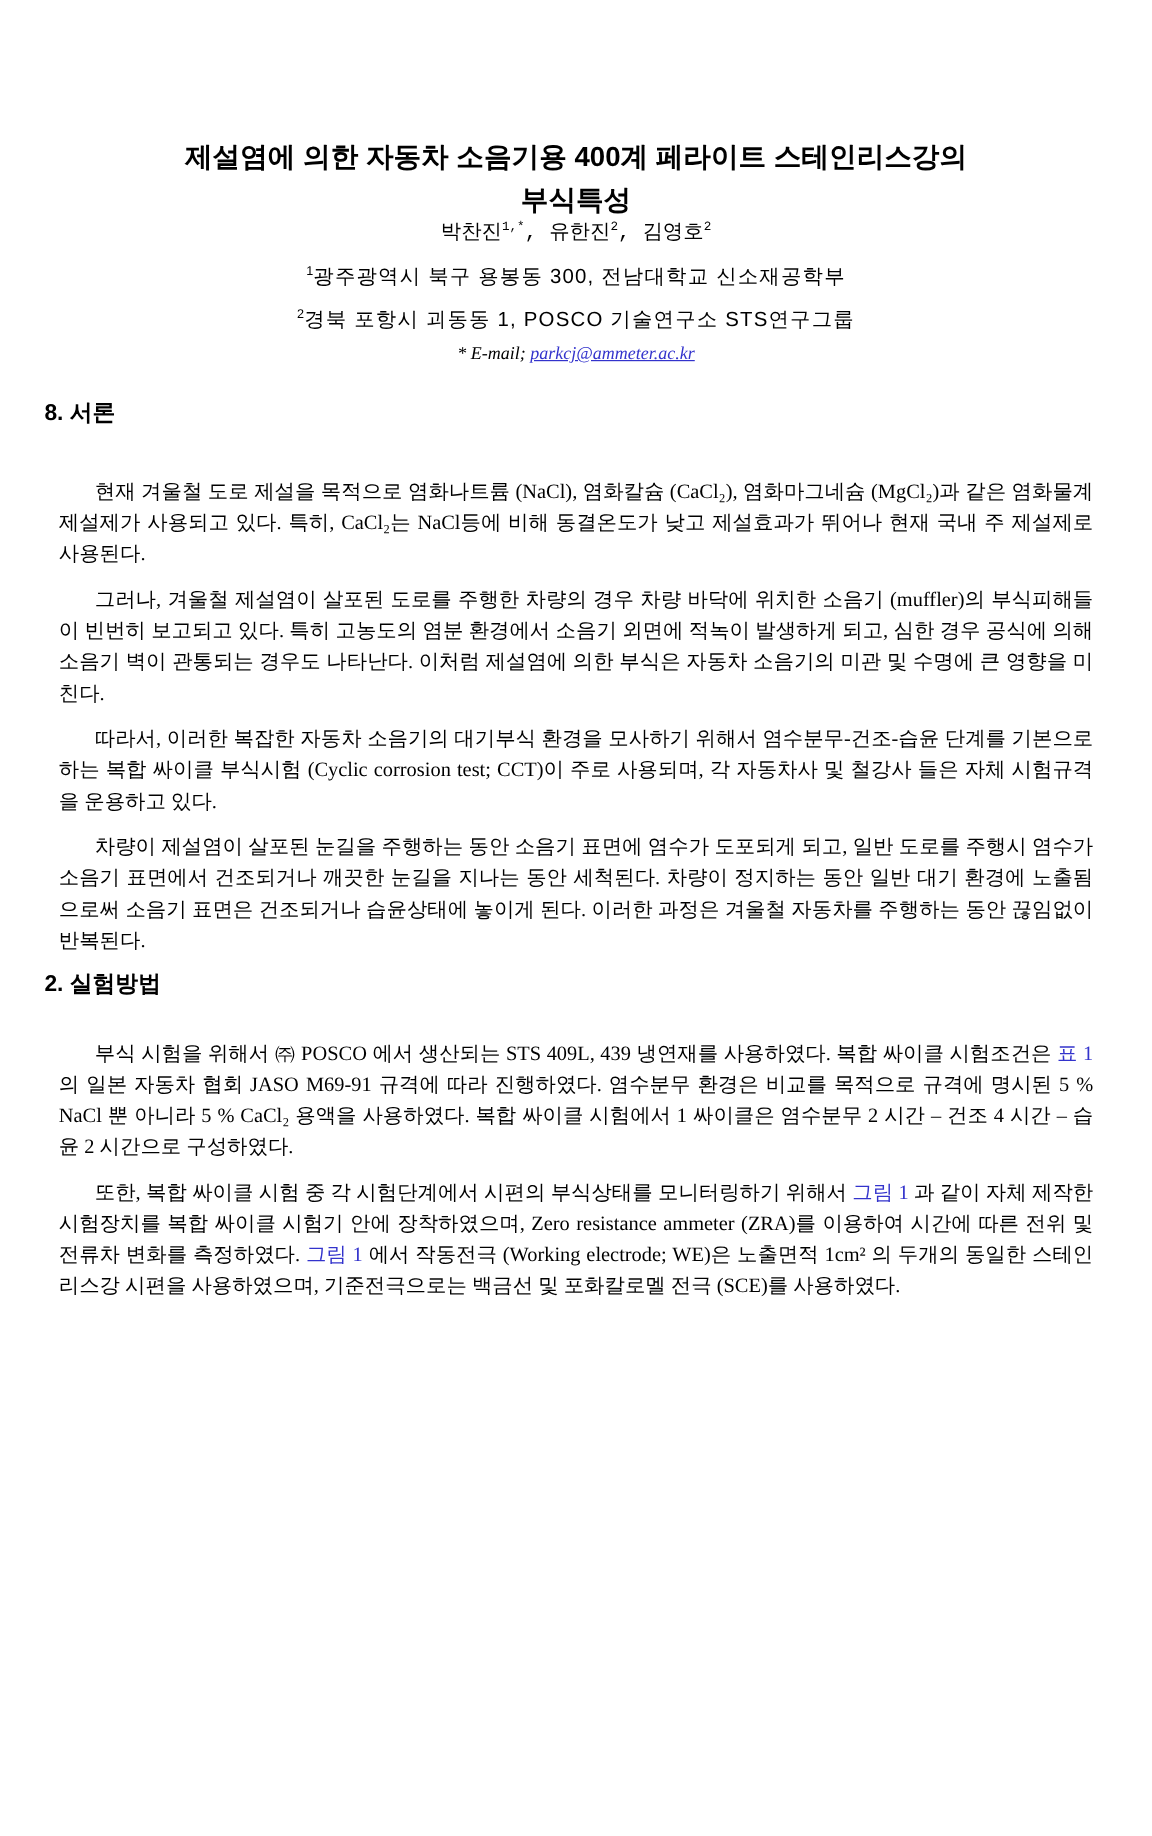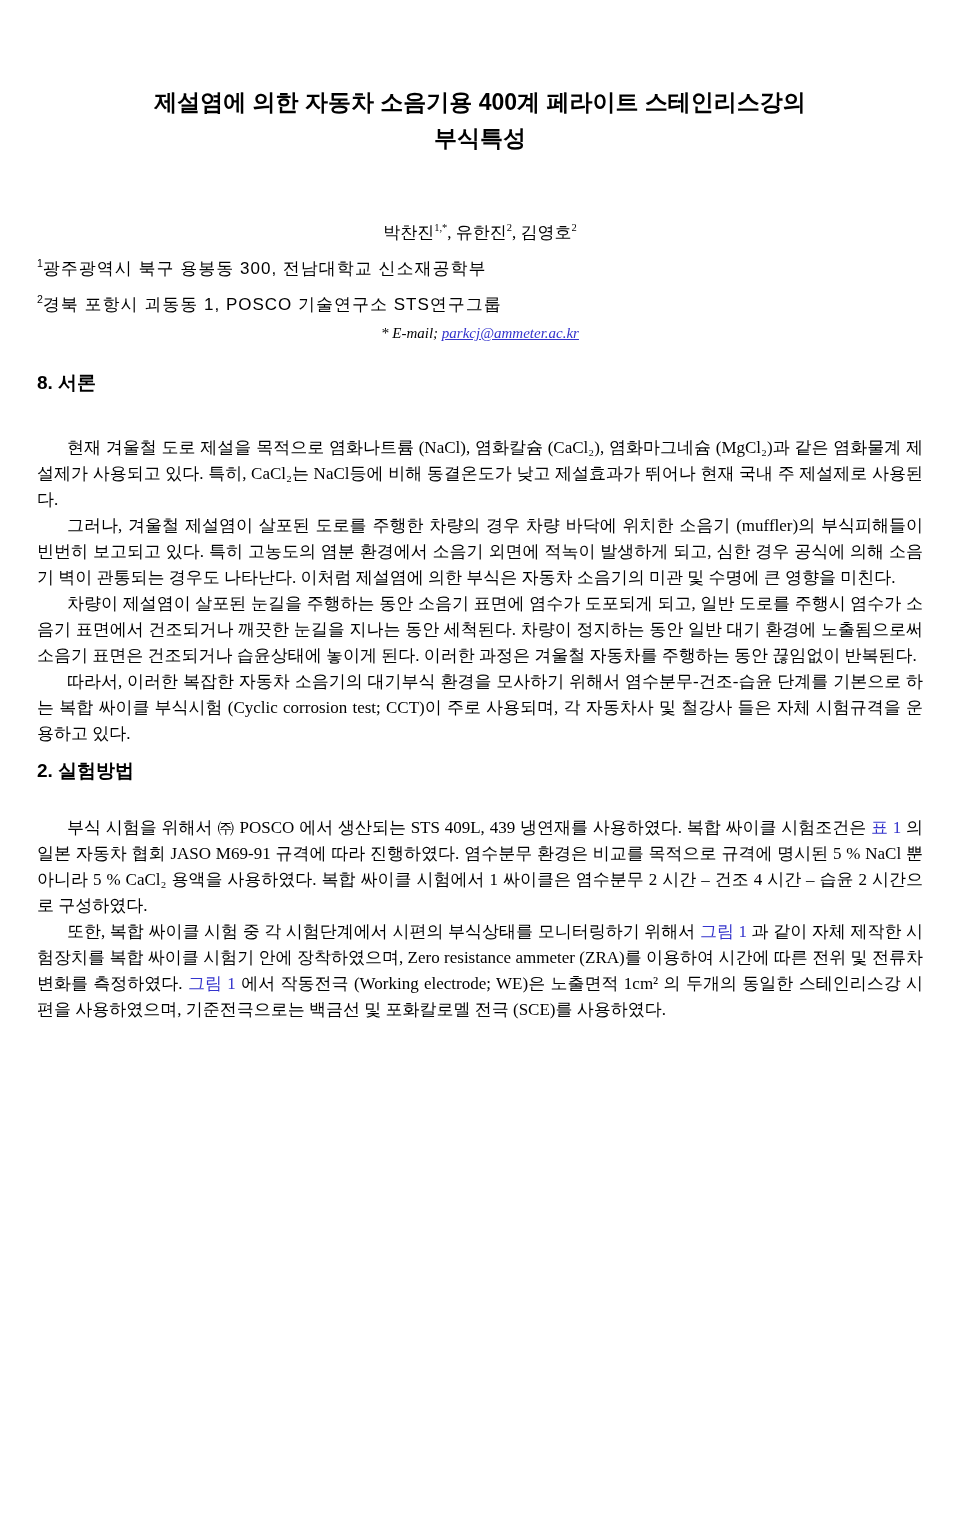--- a/index.html
+++ b/index.html
@@ -8,40 +8,39 @@
     --page-bg: #ffffff;
   }
   * { box-sizing: border-box; }
   html, body { margin: 0; padding: 0; background: var(--page-bg); }
   .page {
     width: 960px;
     height: 1397px;
     background: var(--page-bg);
     color: var(--text-color);
     overflow: hidden;
-    padding: 84px 37px 0 37px;
+    padding: 112px 37px 0 37px;
   }
   .title {
     text-align: center;
     font-family: "Liberation Sans", "DejaVu Sans", sans-serif;
     font-weight: bold;
     font-size: 23px;
     line-height: 36px;
     color: var(--text-color);
   }
   .authors {
-    margin-top: 66px;
     text-align: center;
-    font-family: Liberation Serif, serif;
+    font-family: Liberation Mono, monospace;
     font-size: 17px;
     line-height: 22px;
   }
   .affil {
     margin-top: 14px;
-    text-align: left;
+    text-align: center;
     font-family: "Liberation Sans", "DejaVu Sans", sans-serif;
     font-size: 17px;
     line-height: 22px;
     letter-spacing: 1px;
   }
   .email {
     margin-top: 8px;
     text-align: center;
     font-family: "Liberation Serif", "DejaVu Serif", serif;
     font-style: italic;
@@ -58,21 +57,21 @@
   #sec1-heading { margin-top: 28px; }
   #sec2-heading { margin-top: 12px; }
   .body-block {
     font-family: "Liberation Serif", "DejaVu Serif", serif;
     font-size: 17px;
     line-height: 26px;
   }
   #sec1-body { margin-top: 40px; }
   #sec2-body { margin-top: 32px; }
   .para {
-    margin: 0;
+    margin: 12px;
     text-indent: 30px;
     text-align: justify;
   }
   .seg-sup {
     vertical-align: super;
     font-size: 0.62em;
     line-height: 0;
     letter-spacing: 0;
   }
   .seg-link { color: var(--link-color); }
@@ -99,22 +98,22 @@
 
   <div class="affil"><span class="seg-sup">2</span><span>경북 포항시 괴동동 1, POSCO 기술연구소 STS연구그룹</span></div>
 
   <div class="email"><span class="seg-i">* E-mail; </span><span class="seg-link-u">parkcj@ammeter.ac.kr</span></div>
 
   <h2 class="sec-heading" id="sec1-heading">8. 서론</h2>
 
   <div class="body-block" id="sec1-body">
       <p class="para"><span>현재 겨울철 도로 제설을 목적으로 염화나트륨 (NaCl), 염화칼슘 (CaCl₂), 염화마그네슘 (MgCl₂)과 같은 염화물계 제설제가 사용되고 있다. 특히, CaCl₂는 NaCl등에 비해 동결온도가 낮고 제설효과가 뛰어나 현재 국내 주 제설제로 사용된다.</span></p>
       <p class="para"><span>그러나, 겨울철 제설염이 살포된 도로를 주행한 차량의 경우 차량 바닥에 위치한 소음기 (muffler)의 부식피해들이 빈번히 보고되고 있다. 특히 고농도의 염분 환경에서 소음기 외면에 적녹이 발생하게 되고, 심한 경우 공식에 의해 소음기 벽이 관통되는 경우도 나타난다. 이처럼 제설염에 의한 부식은 자동차 소음기의 미관 및 수명에 큰 영향을 미친다.</span></p>
+      <p class="para"><span>따라서, 이러한 복잡한 자동차 소음기의 대기부식 환경을 모사하기 위해서 염수분무-건조-습윤 단계를 기본으로 하는 복합 싸이클 부식시험 (Cyclic corrosion test; CCT)이 주로 사용되며, 각 자동차사 및 철강사 들은 자체 시험규격을 운용하고 있다.</span></p>
       <p class="para"><span>차량이 제설염이 살포된 눈길을 주행하는 동안 소음기 표면에 염수가 도포되게 되고, 일반 도로를 주행시 염수가 소음기 표면에서 건조되거나 깨끗한 눈길을 지나는 동안 세척된다. 차량이 정지하는 동안 일반 대기 환경에 노출됨으로써 소음기 표면은 건조되거나 습윤상태에 놓이게 된다. 이러한 과정은 겨울철 자동차를 주행하는 동안 끊임없이 반복된다.</span></p>
-      <p class="para"><span>따라서, 이러한 복잡한 자동차 소음기의 대기부식 환경을 모사하기 위해서 염수분무-건조-습윤 단계를 기본으로 하는 복합 싸이클 부식시험 (Cyclic corrosion test; CCT)이 주로 사용되며, 각 자동차사 및 철강사 들은 자체 시험규격을 운용하고 있다.</span></p>
     </div>
 
   <h2 class="sec-heading" id="sec2-heading">2. 실험방법</h2>
 
   <div class="body-block" id="sec2-body">
       <p class="para"><span>부식 시험을 위해서 ㈜ POSCO 에서 생산되는 STS 409L, 439 냉연재를 사용하였다. 복합 싸이클 시험조건은 </span><span class="seg-link">표 1</span><span> 의 일본 자동차 협회 JASO M69-91 규격에 따라 진행하였다. 염수분무 환경은 비교를 목적으로 규격에 명시된 5 % NaCl 뿐 아니라 5 % CaCl₂ 용액을 사용하였다. 복합 싸이클 시험에서 1 싸이클은 염수분무 2 시간 – 건조 4 시간 – 습윤 2 시간으로 구성하였다.</span></p>
       <p class="para"><span>또한, 복합 싸이클 시험 중 각 시험단계에서 시편의 부식상태를 모니터링하기 위해서 </span><span class="seg-link">그림 1</span><span> 과 같이 자체 제작한 시험장치를 복합 싸이클 시험기 안에 장착하였으며, Zero resistance ammeter (ZRA)를 이용하여 시간에 따른 전위 및 전류차 변화를 측정하였다. </span><span class="seg-link">그림 1</span><span> 에서 작동전극 (Working electrode; WE)은 노출면적 1cm² 의 두개의 동일한 스테인리스강 시편을 사용하였으며, 기준전극으로는 백금선 및 포화칼로멜 전극 (SCE)를 사용하였다.</span></p>
     </div>
 
 </div>

